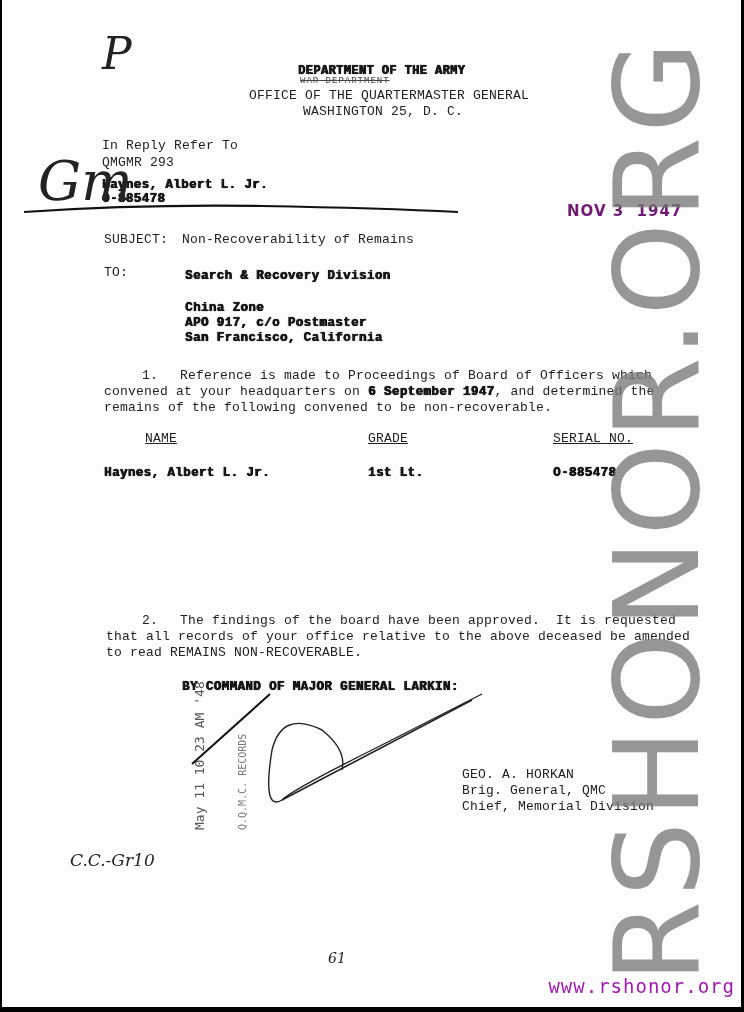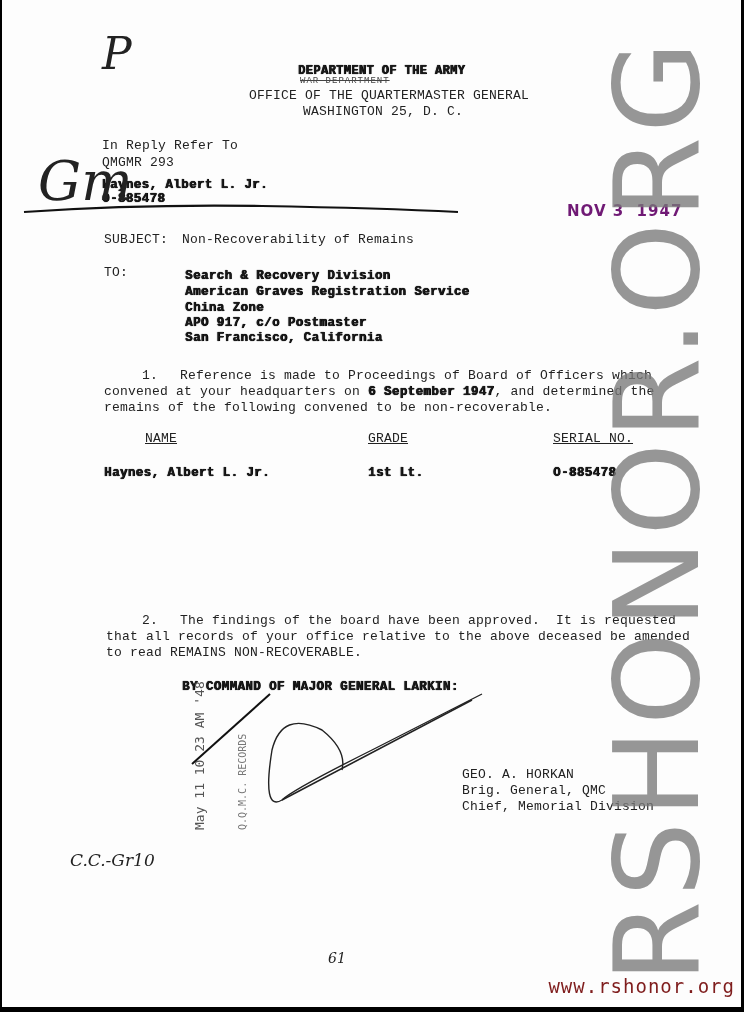--- a/index.html
+++ b/index.html
@@ -20,21 +20,21 @@
       position: absolute; left: 575px; top: 80px; width: 160px; height: 860px;
       display: flex; align-items: center; justify-content: center;
     }
     .watermark span {
       display: block; transform: rotate(-90deg); white-space: nowrap;
       font-family: "DejaVu Sans", sans-serif; font-size: 118px; letter-spacing: 4px;
       color: rgba(120,120,120,0.78); line-height: 1;
     }
     .url {
       position: absolute; right: 6px; bottom: 10px;
-      font-family: "DejaVu Sans Mono", monospace; font-size: 19px; color: #7f1d1d;
+      font-family: "DejaVu Sans Mono", monospace; font-size: 19px; color: #a21caf;
       letter-spacing: 1px;
     }
     .stamp-date {
       font-family: "DejaVu Sans", sans-serif; font-weight: bold; font-size: 15px;
       color: #701a75; letter-spacing: 1px;
     }
     .recv {
       position: absolute; transform: rotate(-90deg); transform-origin: left top;
       font-family: "DejaVu Sans Mono", monospace; font-size: 13px; color: #555;
       white-space: pre;
@@ -62,21 +62,20 @@
     <path d="M2 22 Q 120 14 240 16 T 436 22" stroke="#111" stroke-width="2.2" fill="none"></path>
   </svg>
 
   <div class="abs stamp-date" style="left:565px; top:202px;">NOV 3  1947</div>
 
   <div class="abs type" style="left:102px; top:232px;">SUBJECT:</div>
   <div class="abs type" style="left:180px; top:232px;">Non-Recoverability of Remains</div>
 
   <div class="abs type" style="left:102px; top:265px;">TO:</div>
   <div class="abs bold smudge" style="left:183px; top:269px;">Search &amp; Recovery Division</div>
-  <div class="abs bold smudge" style="left:183px; top:285px;">American Graves Registration Service</div>
   <div class="abs bold smudge" style="left:183px; top:301px;">China Zone</div>
   <div class="abs bold smudge" style="left:183px; top:316px;">APO 917, c/o Postmaster</div>
   <div class="abs bold smudge" style="left:183px; top:331px;">San Francisco, California</div>
 
   <div class="abs type" style="left:140px; top:368px;">1.</div>
   <div class="abs type" style="left:178px; top:368px;">Reference is made to Proceedings of Board of Officers which</div>
   <div class="abs type" style="left:102px; top:384px;"><span>convened at your headquarters on </span><span class="bold smudge">6 September 1947</span><span>, and determined the</span></div>
   <div class="abs type" style="left:102px; top:400px;">remains of the following convened to be non-recoverable.</div>
 
   <div>

